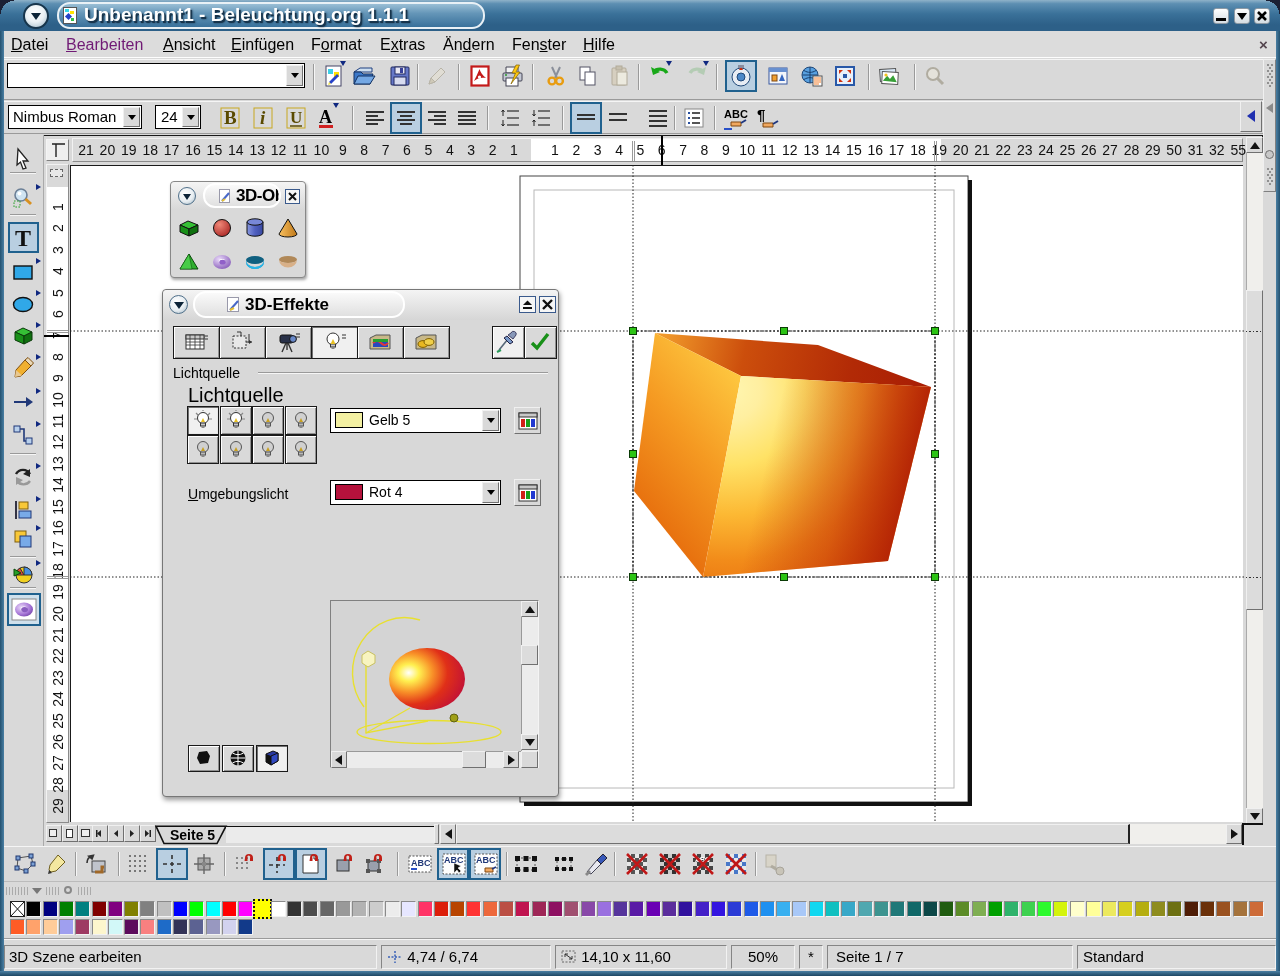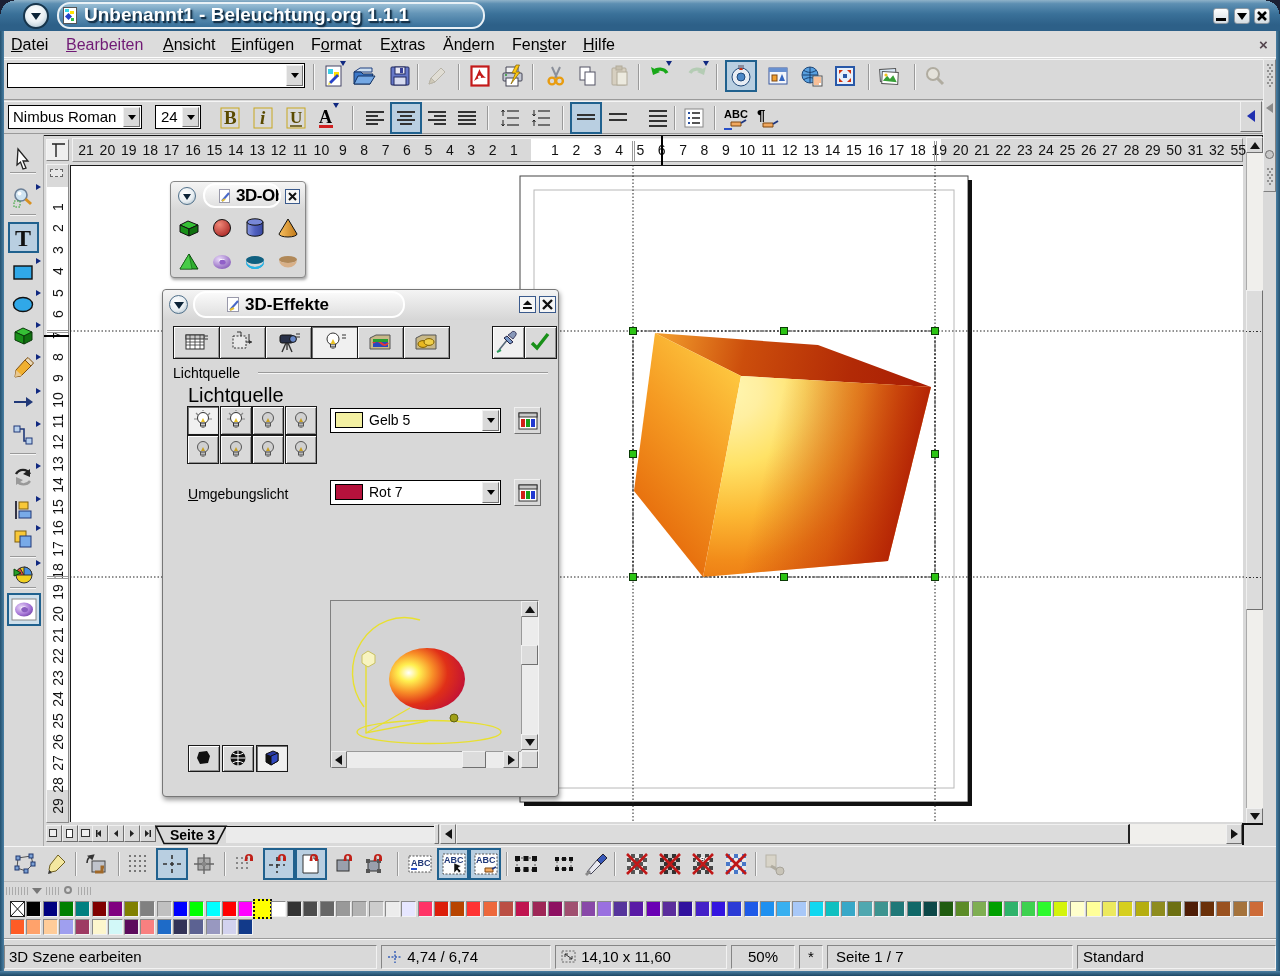--- a/index.html
+++ b/index.html
@@ -533,21 +533,21 @@
   </div>
 <div class="abs" style="left:140px;top:825px;">
     <svg class="icon" width="15" height="16" viewBox="0 0 15 16" style="">
       <path d="M5 5 L9 8.5 L5 12 Z" fill="#222"></path>
       <rect x="9.5" y="5" width="1.5" height="7" fill="#222"></rect>
     </svg>
   </div>
 <svg class="abs" width="76" height="20" style="left:154px;top:825px;">
     <path d="M2 1.2 L72 1.2 L63 18.5 L10 18.5 Z" fill="#d9d9d9" stroke="#111" stroke-width="1.6"></path>
   </svg>
-<div class="abs" style="left:170px;top:827px;font-size:14px;font-weight:bold;">Seite 3</div>
+<div class="abs" style="left:170px;top:827px;font-size:14px;font-weight:bold;">Seite 5</div>
 <div class="abs" style="left:226px;top:826px;width:208px;height:17px;background:#ebebeb;border-top:1.6px solid #111;"></div>
 <div class="abs btn" style="left:434px;top:824px;width:5px;height:20px;"></div>
 <div class="abs btn" style="left:440px;top:824px;width:16px;height:20px;"></div>
 <div class="abs" style="left:445px;top:829px;width:0;height:0;border-right:7px solid #111;border-top:5px solid transparent;border-bottom:5px solid transparent;"></div>
 <div class="abs" style="left:456px;top:824px;width:786px;height:20px;background:#f0efec;"></div>
 <div class="abs btn" style="left:456px;top:824px;width:674px;height:20px;background:#dcdcdc;border-right:2px solid #222;"></div>
 <div class="abs btn" style="left:1226px;top:824px;width:16px;height:20px;"></div>
 <div class="abs" style="left:1231px;top:829px;width:0;height:0;border-left:7px solid #111;border-top:5px solid transparent;border-bottom:5px solid transparent;"></div>
 <div class="abs" style="left:1242px;top:823px;width:21px;height:22px;background:#d9d9d9;border-left:2px solid #111;border-top:2px solid #111;"></div>
 <div class="abs" style="left:4px;top:846px;width:1272px;height:36px;background:#d9d9d9;border-top:1px solid #f5f5f5;border-bottom:1px solid #bbb;"></div>
@@ -1328,21 +1328,21 @@
       <path d="M11 9 l-2 4 h4 Z" fill="#c8a020"></path>
     </svg>
   </div>
 <div class="abs combo" style="left:330px;top:408px;width:171px;height:25px;">
     <div class="abs" style="left:4px;top:3px;width:28px;height:16px;background:#f3f0a2;border:1px solid #000;"></div>
     <div class="abs" style="left:38px;top:3px;font-size:14px;">Gelb 5</div>
     <div class="combobtn"></div>
   </div>
 <div class="abs combo" style="left:330px;top:480px;width:171px;height:25px;">
     <div class="abs" style="left:4px;top:3px;width:28px;height:16px;background:#b5123c;border:1px solid #000;"></div>
-    <div class="abs" style="left:38px;top:3px;font-size:14px;">Rot 7</div>
+    <div class="abs" style="left:38px;top:3px;font-size:14px;">Rot 4</div>
     <div class="combobtn"></div>
   </div>
 <div class="abs btn" style="left:514px;top:407px;width:27px;height:27px;"></div>
 <div class="abs" style="left:518px;top:412px;">
     <svg class="icon" width="20" height="18" viewBox="0 0 20 18" style="">
       <rect x="1" y="1" width="18" height="16" fill="#fff" stroke="#333"></rect>
       <rect x="1" y="1" width="18" height="4" fill="#c8c8c8" stroke="#333"></rect>
       <rect x="3" y="7" width="4" height="8" fill="#d02018"></rect>
       <rect x="8" y="7" width="4" height="8" fill="#18a018"></rect>
       <rect x="13" y="7" width="4" height="8" fill="#2038d0"></rect>

